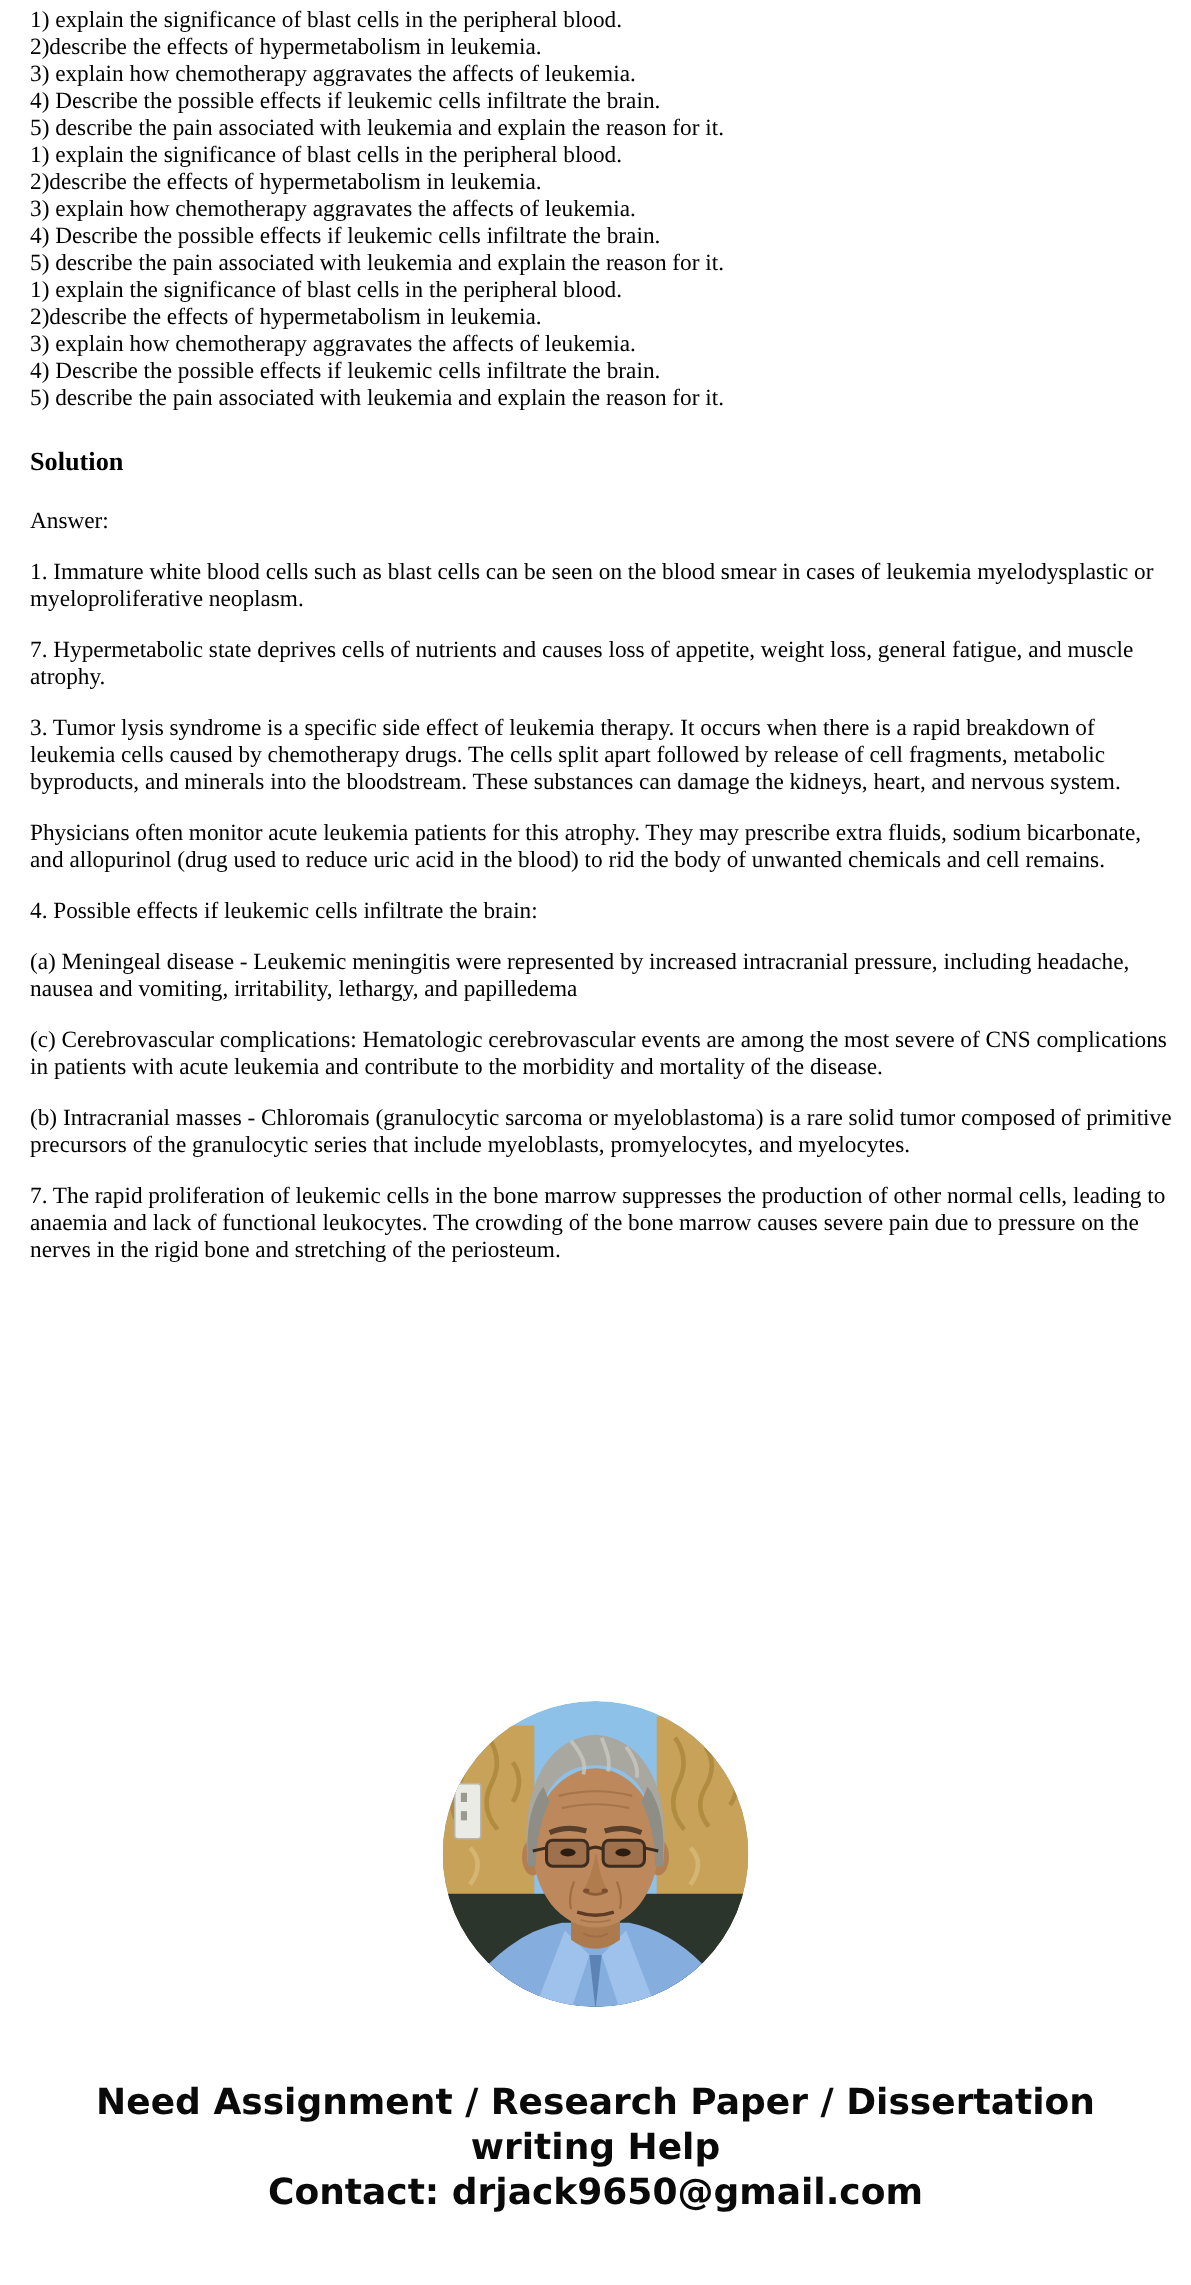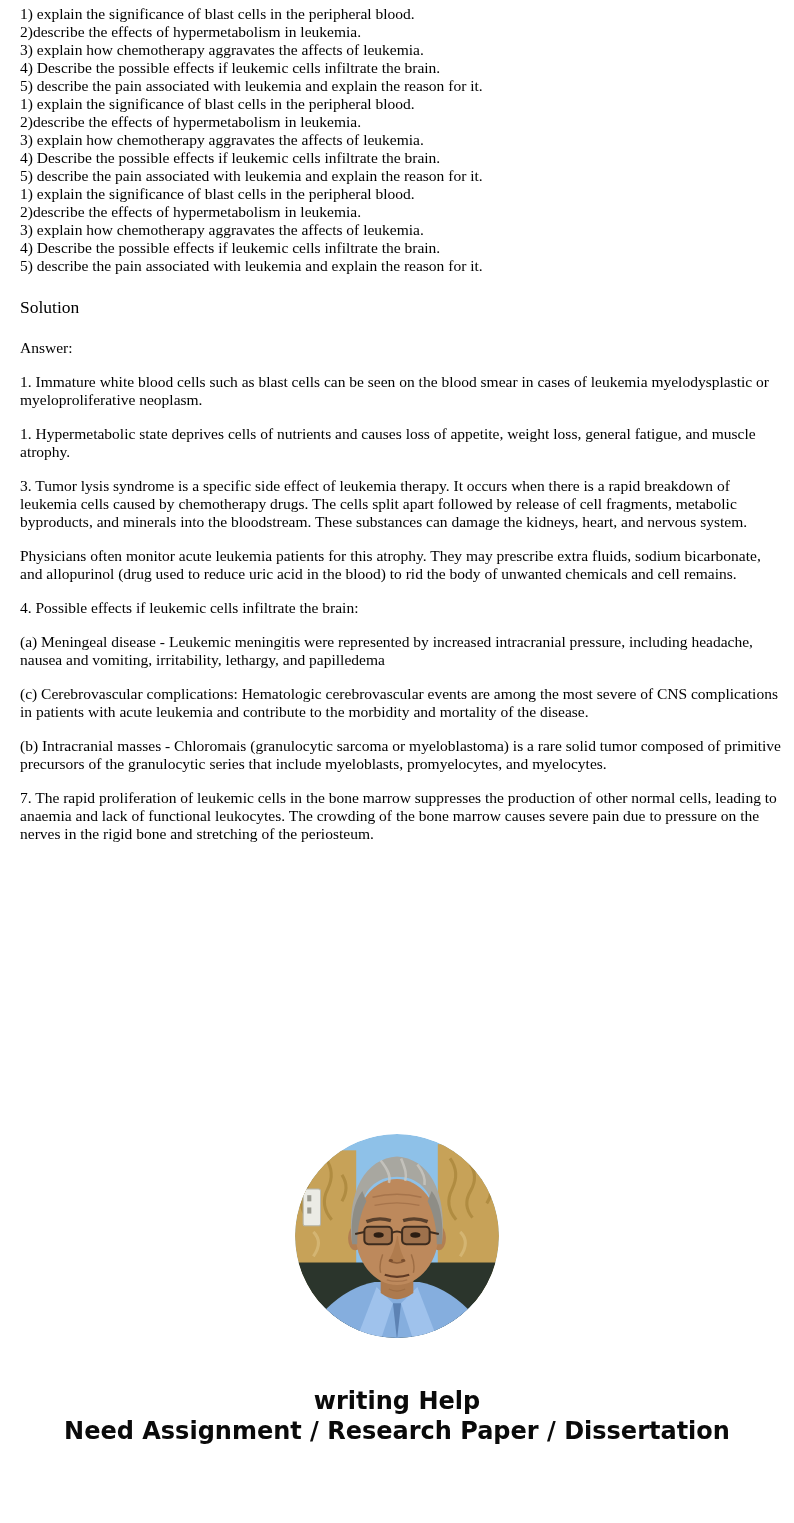--- a/index.html
+++ b/index.html
@@ -18,21 +18,21 @@
     line-height: 18px;
     box-sizing: border-box;
   }
   .content {
     padding: 5px 10px 0 20px;
   }
   .q-line {
     white-space: normal;
   }
   .solution-heading {
-    font-weight: 400;
+    font-weight: 700;
     font-size: 17.5px;
     line-height: 20px;
     margin: 22px 0 0 0;
   }
   .answer-label {
     margin: 22px 0 0 0;
   }
   p.ans {
     margin: 16px 0 0 0;
   }
@@ -85,21 +85,21 @@
       <div class="q-line">3) explain how chemotherapy aggravates the affects of leukemia.</div>
       <div class="q-line">4) Describe the possible effects if leukemic cells infiltrate the brain.</div>
       <div class="q-line">5) describe the pain associated with leukemia and explain the reason for it.</div>
     </div>
 
     <h2 class="solution-heading">Solution</h2>
 
     <div class="answer-label">Answer:</div>
 
     <p class="ans">1. Immature white blood cells such as blast cells can be seen on the blood smear in cases of leukemia myelodysplastic or myeloproliferative neoplasm.</p>
-    <p class="ans">1. Hypermetabolic state deprives cells of nutrients and causes loss of appetite, weight loss, general fatigue, and muscle atrophy.</p>
+    <p class="ans">7. Hypermetabolic state deprives cells of nutrients and causes loss of appetite, weight loss, general fatigue, and muscle atrophy.</p>
     <p class="ans">3. Tumor lysis syndrome is a specific side effect of leukemia therapy. It occurs when there is a rapid breakdown of leukemia cells caused by chemotherapy drugs. The cells split apart followed by release of cell fragments, metabolic byproducts, and minerals into the bloodstream. These substances can damage the kidneys, heart, and nervous system.</p>
     <p class="ans">Physicians often monitor acute leukemia patients for this atrophy. They may prescribe extra fluids, sodium bicarbonate, and allopurinol (drug used to reduce uric acid in the blood) to rid the body of unwanted chemicals and cell remains.</p>
     <p class="ans">4. Possible effects if leukemic cells infiltrate the brain:</p>
     <p class="ans">(a) Meningeal disease - Leukemic meningitis were represented by increased intracranial pressure, including headache, nausea and vomiting, irritability, lethargy, and papilledema</p>
     <p class="ans">(c) Cerebrovascular complications: Hematologic cerebrovascular events are among the most severe of CNS complications in patients with acute leukemia and contribute to the morbidity and mortality of the disease.</p>
     <p class="ans">(b) Intracranial masses - Chloromais (granulocytic sarcoma or myeloblastoma) is a rare solid tumor composed of primitive precursors of the granulocytic series that include myeloblasts, promyelocytes, and myelocytes.</p>
     <p class="ans">7. The rapid proliferation of leukemic cells in the bone marrow suppresses the production of other normal cells, leading to anaemia and lack of functional leukocytes. The crowding of the bone marrow causes severe pain due to pressure on the nerves in the rigid bone and stretching of the periosteum.</p>
   </div>
 
   <div class="avatar-wrap">
@@ -164,16 +164,17 @@
 
         <path d="M88 138 Q100 142 112 138" stroke="#5f3a24" stroke-width="2.2" fill="none"></path>
         <path d="M90 143 Q100 146 110 143" stroke="#9c6b44" stroke-width="1.2" fill="none" opacity="0.7"></path>
 
         <path d="M92 152 Q100 156 108 152" stroke="#96663e" stroke-width="1.2" fill="none" opacity="0.6"></path>
       </g>
     </svg>
   </div>
 
   <div class="footer">
+    <div>Need Assignment / Research Paper / Dissertation</div>
     <div>writing Help</div>
-    <div>Need Assignment / Research Paper / Dissertation</div>
+    <div>Contact: drjack9650@gmail.com</div>
   </div>
 </div>
 
 </body></html>

